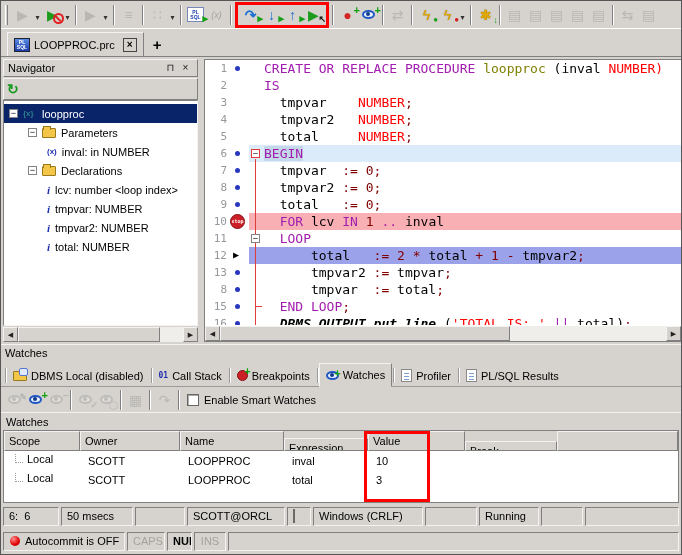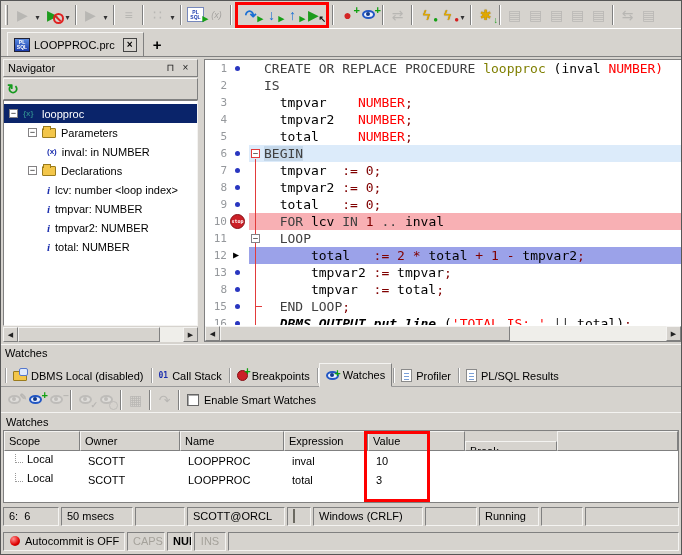--- a/index.html
+++ b/index.html
@@ -96,21 +96,21 @@
   .bg-begin .rest{background:#dcebfa}
   .bg-break .rest{background:#f8b0b4}
   .bg-current .rest{background:#9ba2e9}
   .fold{width:15px;flex:none;position:relative}
   .fbx{position:absolute;left:2px;top:4px;width:9px;height:9px;border:1px solid #e23b3b;background:#fff;color:#333;font-size:9px;line-height:7px;text-align:center;z-index:1}
   .f-gray-box .fbx{border-color:#848284}
   .f-red-box::after{content:"";position:absolute;left:6px;top:14px;bottom:0;width:1px;background:#e23b3b}
   .f-vline::before,.f-gray-box::before,.f-tick::before{content:"";position:absolute;left:6px;top:0;bottom:0;width:1px;background:#e23b3b}
   .f-tick::after{content:"";position:absolute;left:6px;top:8px;width:7px;height:1px;background:#e23b3b}
   .code{line-height:17px}
-  .sg.kw{color:#404040}.sg.ty{color:#ff0000}.sg.st{color:#ff0000}
+  .sg.kw{color:#a21caf}.sg.ty{color:#ff0000}.sg.st{color:#ff0000}
   .sg.pn{color:#7f7f00}.sg.op{color:#800000}.sg.nu{color:#800000}.sg.pl{color:#000}
   .sg.fn{font-weight:bold;font-style:italic}
   .sg.hl{background:#c5d8ea}
 
   
   .wheader{height:17px;flex:none;font-size:11px;padding:2px 4px;border-top:1px solid #f4f3f1}
   .btabs{height:26px;flex:none;display:flex;align-items:flex-end;padding:2px 3px 0;border-bottom:1px solid #9a9a9a}
   .btab{display:inline-flex;align-items:center;gap:4px;font-size:11px;padding:0 6px;height:21px}
   .btab.sel{border:1px solid;border-color:#f4f3f1 #808080 #d6d3ce #f4f3f1;background:#d6d3ce;height:24px;margin-bottom:-1px;z-index:2;position:relative}
   .btab-sep{width:1px;height:15px;background:#9a9a9a;box-shadow:1px 0 0 #fff;margin:0 1px 3px}
@@ -459,21 +459,21 @@
       <span class="cb-label">Enable Smart Watches</span>
     </div>
 
   <div class="wsection">
     <div class="wlabel">Watches</div>
     <div class="wtable" id="watch-table">
         <div class="whrow">
           <span class="whcell" style="width: 76px;">Scope</span>
           <span class="whcell" style="width: 100px;">Owner</span>
           <span class="whcell" style="width: 104px;">Name</span>
-          <span class="whcell" style="width: 84px;">Expression</span>
+          <span class="whcell" style="width: 84px; margin-top: 7px;">Expression</span>
           <span class="whcell" style="width: 97px;">Value</span>
           <span class="whcell" style="width: 92px; margin-top: 10px;">Break</span>
           <span class="whcell" style="flex: 1 1 0%;"></span>
         </div>
       <div class="value-annot"></div>
     <div class="wrow">
           <span class="wcell" style="width: 76px;"><span class="conn"></span><span>Local</span></span>
           <span class="wcell" style="width: 100px;">SCOTT</span>
           <span class="wcell" style="width: 104px;">LOOPPROC</span>
           <span class="wcell" style="width: 84px;">inval</span>

